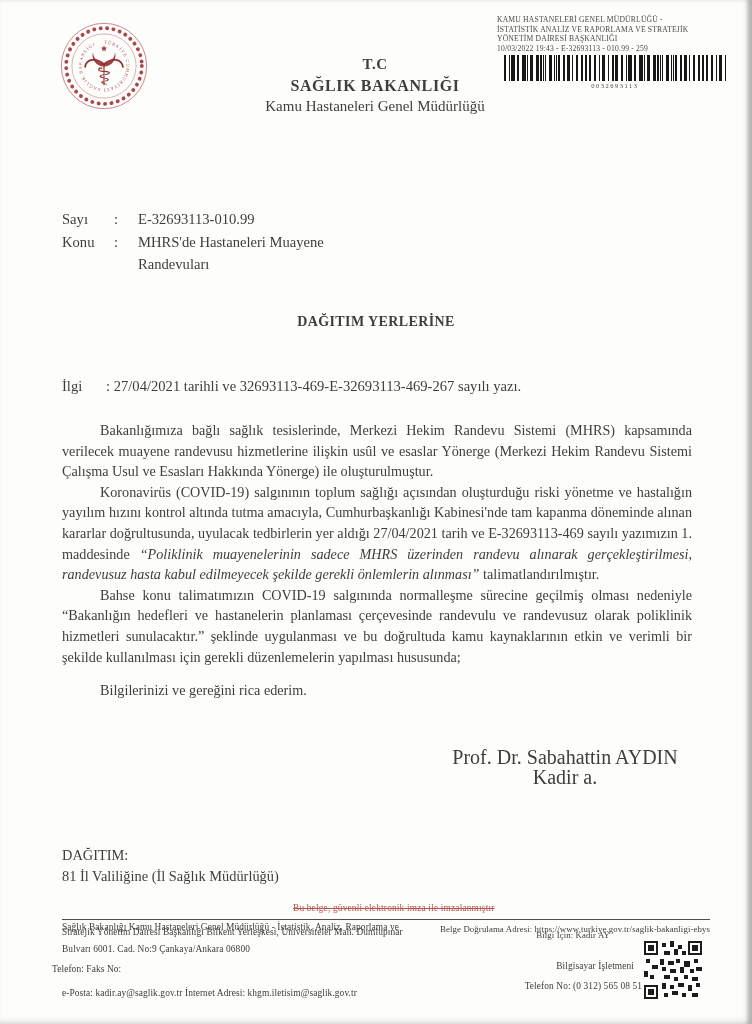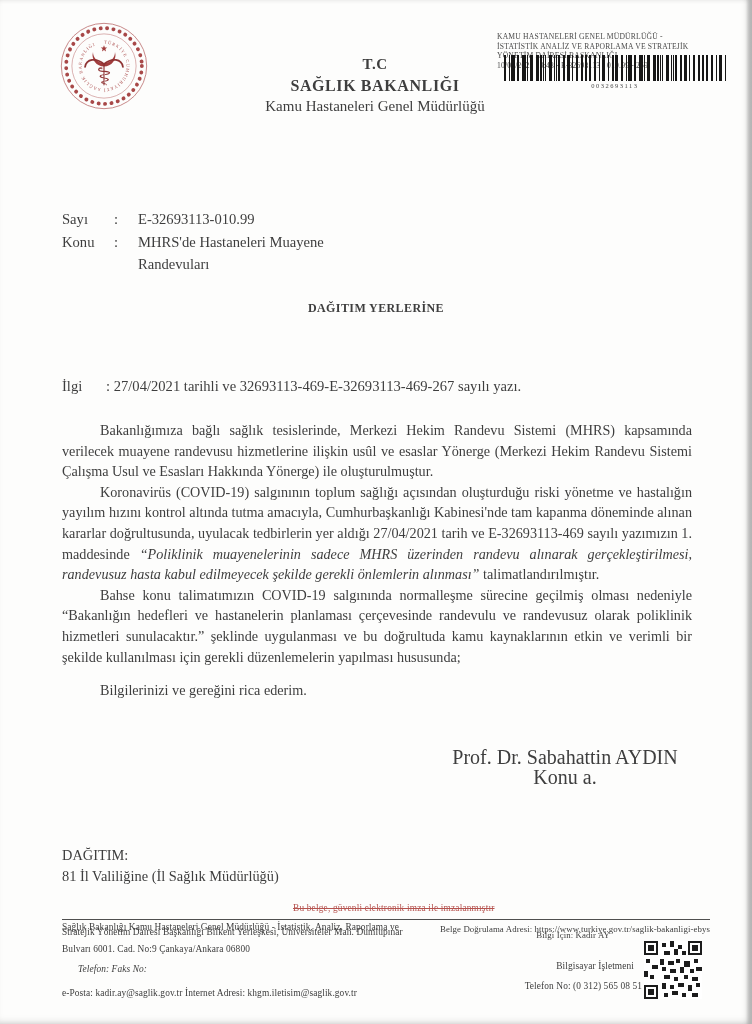--- a/index.html
+++ b/index.html
@@ -15,36 +15,36 @@
   .scan-edge-right { position:absolute; right:0; top:0; width:6px; height:100%;
     background:linear-gradient(to left,#b5b5b5,rgba(185,185,185,0)); }
 
   
   .emblem { position:absolute; left:60px; top:22px; width:88px; height:88px; }
   .header-center { position:absolute; left:160px; top:56px; width:430px; text-align:center; }
   .hdr-tc { font-size:15px; font-weight:bold; letter-spacing:.5px; }
   .hdr-ministry { font-size:16px; font-weight:bold; letter-spacing:.6px; margin-top:4px;font-family:Liberation Serif, serif; }
   .hdr-dept { font-size:15px; margin-top:3px; }
 
-  .stamp { position:absolute; left:497px; top:32px; width:236px;
+  .stamp { position:absolute; left:497px; top:15px; width:236px;
     font-size:7.6px; line-height:9.6px; color:#4a4a4a; letter-spacing:.2px; }
   .barcode { position:absolute; left:504px; top:55px; width:222px; height:26px;
     background-image:
       repeating-linear-gradient(90deg,#161616 0 2px,transparent 2px 5px,#161616 5px 6px,transparent 6px 9px),
       repeating-linear-gradient(90deg,#161616 0 1px,transparent 1px 7px,#161616 7px 9px,transparent 9px 13px);
   }
   .barcode-number { position:absolute; left:504px; top:82px; width:222px;
     text-align:center; font-size:6.5px; letter-spacing:1.5px; color:#4a4a4a; }
 
   
   .refs { position:absolute; left:62px; top:208px; font-size:14.6px; line-height:22.5px; }
   .ref-row { display:grid; grid-template-columns:52px 24px auto; }
 
-  .addressee { position:absolute; left:0; top:301px; width:752px; text-align:center;
-    font-size:12px; font-weight:bold; letter-spacing:.4px; }
+  .addressee { position:absolute; left:0; top:314px; width:752px; text-align:center;
+    font-size:14px; font-weight:bold; letter-spacing:.4px; }
 
   .ilgi { position:absolute; left:62px; top:378px; display:grid;
     grid-template-columns:44px auto; font-size:14.6px; }
 
   
   .body-text { position:absolute; left:62px; top:420px; width:630px;
     font-size:14.2px; line-height:20.6px; text-align:justify; }
   .body-text p { text-indent:38px; margin:0; }
   .quote-italic { font-style:italic; }
   .closing { margin-top:13px !important; }
@@ -56,21 +56,21 @@
   .distribution { position:absolute; left:62px; top:845px; font-size:14.4px; line-height:21px; }
 
   
   .esign-note { position:absolute; left:293px; top:903px; font-size:9.3px;
     color:#b5524e; text-decoration:line-through; text-decoration-color:#b5524e; letter-spacing:.2px; }
   .footer-rule { position:absolute; left:62px; top:919px; width:648px; border-top:1.4px solid #4f4f4f; }
   .f-small { position:absolute; font-size:9.4px; color:#3c3c3c; letter-spacing:.1px; white-space:nowrap; }
   .addr1 { left:62px; top:922px; }
   .addr2 { left:62px; top:927px; }
   .addr3 { left:62px; top:944px; }
-  .phone-left { left:78px; top:964px;font-style:italic; }
+  .phone-left { left:52px; top:964px; }
   .email-left { left:62px; top:988px; }
   .verify-line { right:42px; top:924px; font-size:8.8px; }
   .contact-line { right:142px; top:930px; font-size:8.8px; }
   .contact-role { right:118px; top:961px; }
   .contact-phone { right:110px; top:981px; }
   .qr { position:absolute; right:50px; top:941px; width:58px; height:58px; }
 </style>
 </head>
 <body>
 
@@ -136,21 +136,21 @@
 
   <div class="body-text">
     <p>Bakanlığımıza bağlı sağlık tesislerinde, Merkezi Hekim Randevu Sistemi (MHRS) kapsamında verilecek muayene randevusu hizmetlerine ilişkin usûl ve esaslar Yönerge (Merkezi Hekim Randevu Sistemi Çalışma Usul ve Esasları Hakkında Yönerge) ile oluşturulmuştur.</p>
     <p><span>Koronavirüs (COVID-19) salgınının toplum sağlığı açısından oluşturduğu riski yönetme ve hastalığın yayılım hızını kontrol altında tutma amacıyla, Cumhurbaşkanlığı Kabinesi'nde tam kapanma döneminde alınan kararlar doğrultusunda, uyulacak tedbirlerin yer aldığı 27/04/2021 tarih ve E-32693113-469 sayılı yazımızın 1. maddesinde </span><span class="quote-italic">“Poliklinik muayenelerinin sadece MHRS üzerinden randevu alınarak gerçekleştirilmesi, randevusuz hasta kabul edilmeyecek şekilde gerekli önlemlerin alınması”</span><span> talimatlandırılmıştır.</span></p>
     <p>Bahse konu talimatımızın COVID-19 salgınında normalleşme sürecine geçilmiş olması nedeniyle “Bakanlığın hedefleri ve hastanelerin planlaması çerçevesinde randevulu ve randevusuz olarak poliklinik hizmetleri sunulacaktır.” şeklinde uygulanması ve bu doğrultuda kamu kaynaklarının etkin ve verimli bir şekilde kullanılması için gerekli düzenlemelerin yapılması hususunda;</p>
     <p class="closing">Bilgilerinizi ve gereğini rica ederim.</p>
   </div>
 
   <div class="signature">
     <div>Prof. Dr. Sabahattin AYDIN</div>
-    <div>Konu a.</div>
+    <div>Kadir a.</div>
   </div>
 
   <div class="distribution">
     <div>DAĞITIM:</div>
     <div>81 İl Valiliğine (İl Sağlık Müdürlüğü)</div>
   </div>
 
   <div class="esign-note">Bu belge, güvenli elektronik imza ile imzalanmıştır</div>
   <div class="footer-rule"></div>
 

